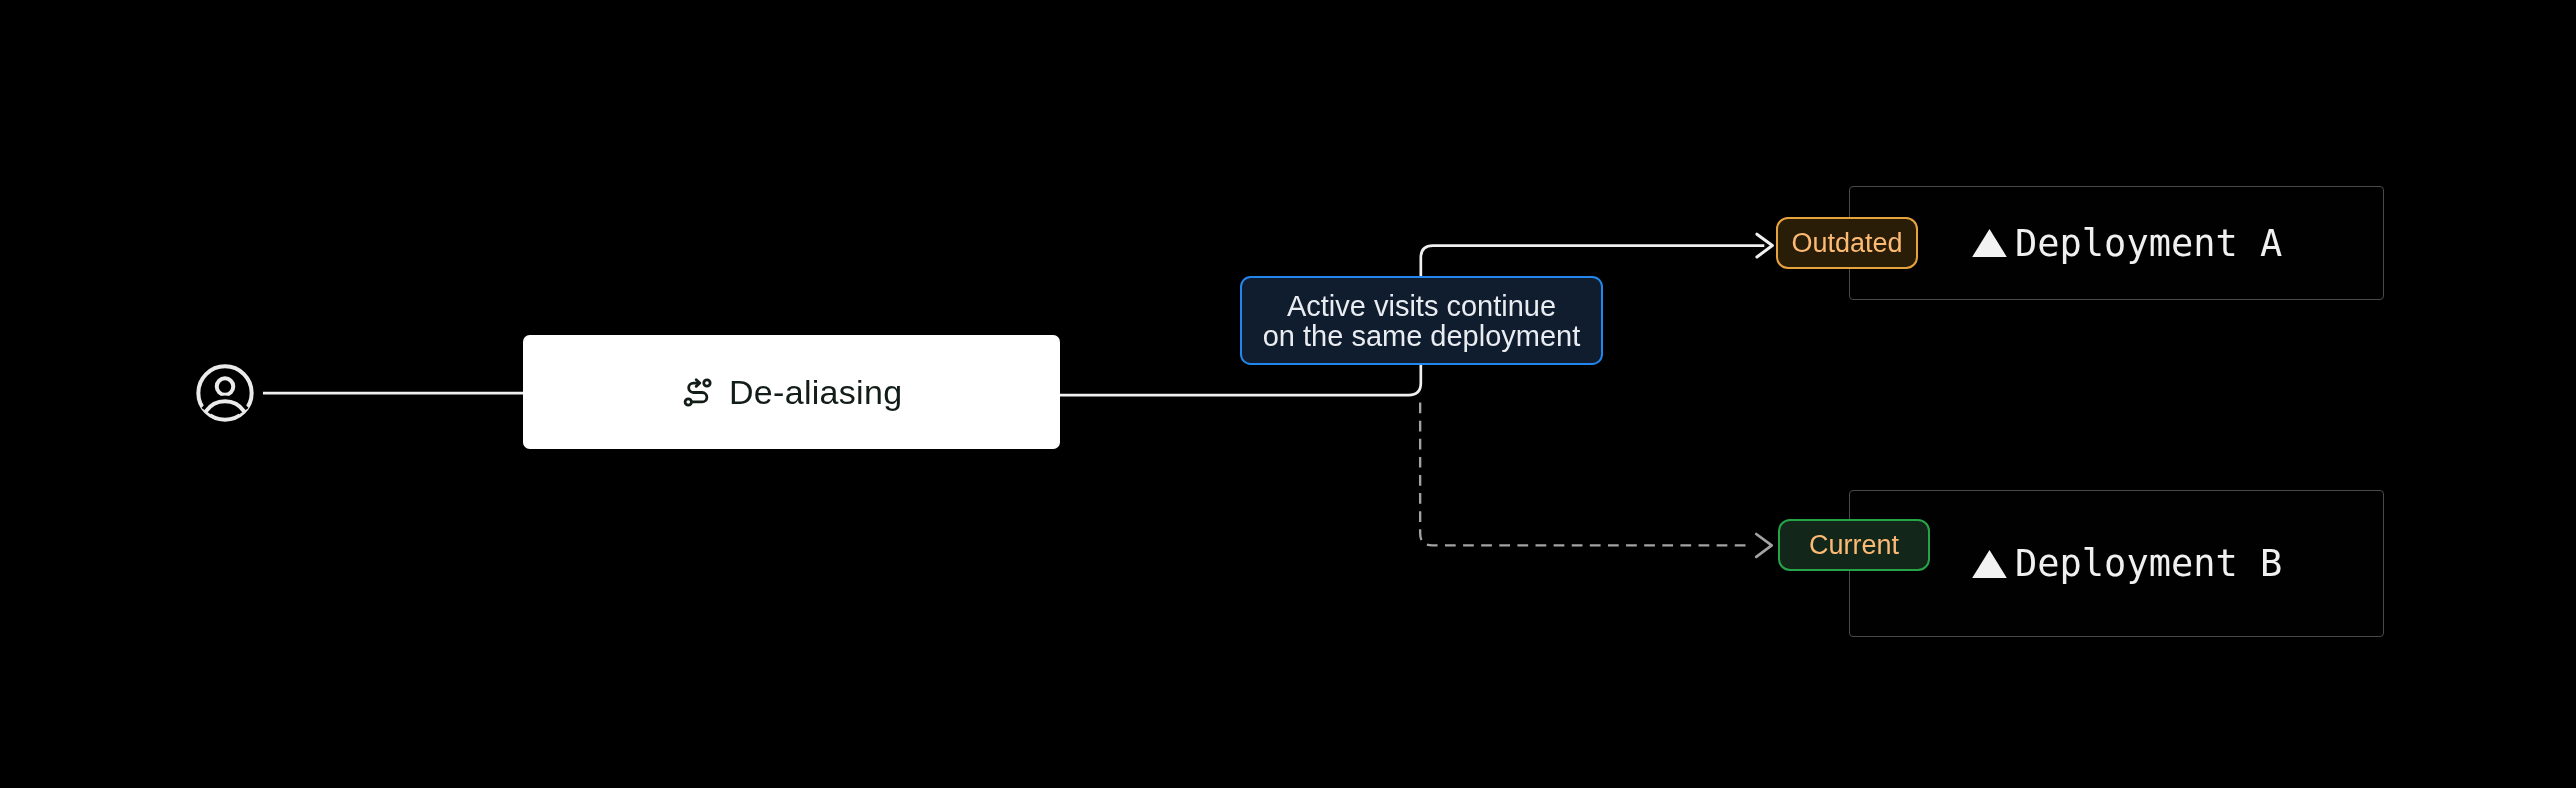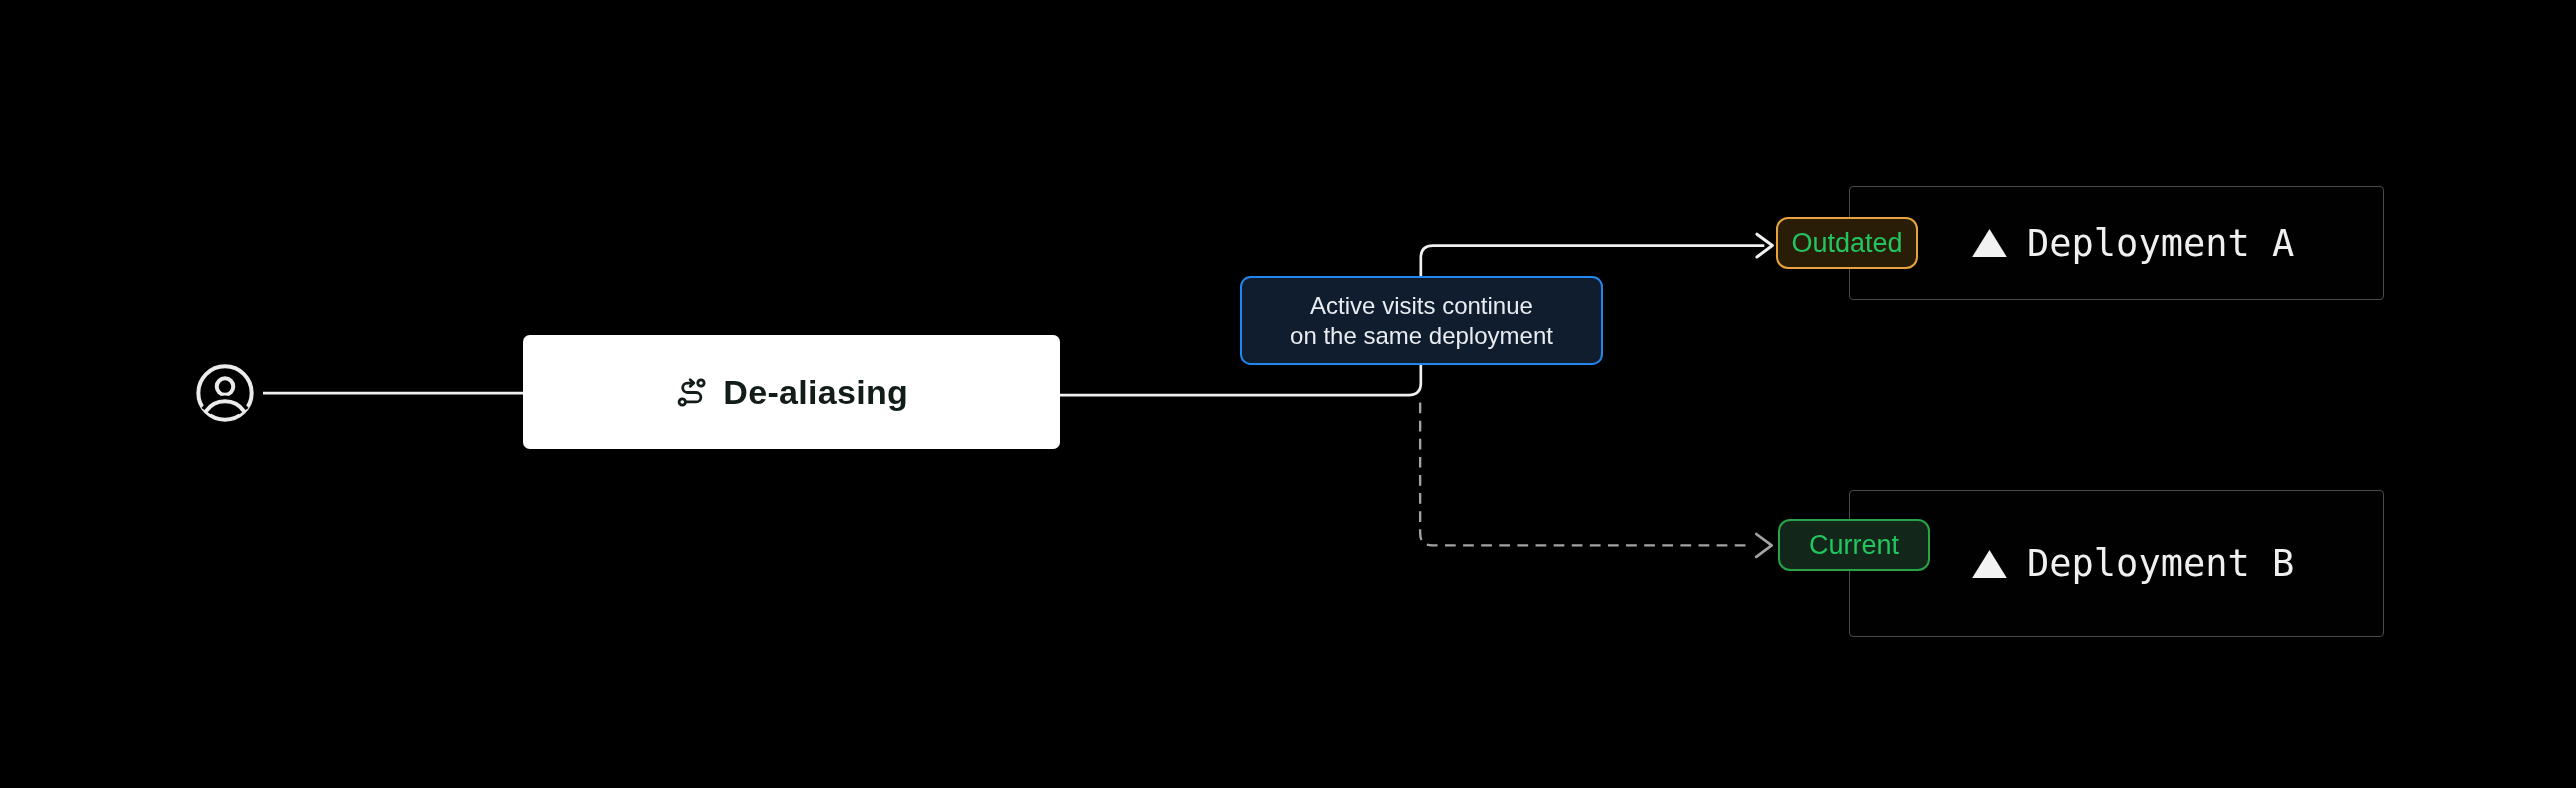--- a/index.html
+++ b/index.html
@@ -39,21 +39,21 @@
     background: #ffffff;
     border-radius: 6.7px;
     display: flex;
     align-items: center;
     justify-content: center;
     gap: 13.4px;
     z-index: 2;
   }
   .process-node .label {
     font-size: 34px;
-    font-weight: 700;
+    font-weight: 400;
     color: #131d17;
     letter-spacing: 0.3px;
   }
   .route-icon { width: 35px; height: 35px; }
 
   
   .tooltip {
     position: absolute;
     left: 1240px; top: 276px;
     width: 363px; height: 89px;
@@ -61,21 +61,21 @@
     background: #101d2f;
     border: 2px solid #2187ef;
     border-radius: 10.7px;
     display: flex;
     flex-direction: column;
     align-items: center;
     justify-content: center;
     z-index: 3;
   }
   .tooltip .tip-line {
-    font-size: 24px;
+    font-size: 29px;
     line-height: 30px;
     color: #e9ecf0;
     white-space: nowrap;
   }
 
   
   .deployment-box {
     position: absolute;
     left: 1849px;
     width: 535px;
@@ -88,38 +88,38 @@
     z-index: 2;
   }
   #deployment-a { top: 186px; height: 114px; }
   #deployment-b { top: 490px; height: 147px; }
   .deployment-box .tri {
     margin-left: 122px;
     width: 35px; height: 28px;
     flex: 0 0 auto;
   }
   .deployment-box .dep-label {
-    margin-left: 20px;
+    margin-left: 8px;
     font-family: "DejaVu Sans Mono", "Liberation Mono", monospace;
     font-size: 37px;
     color: #f0f0f0;
     white-space: nowrap;
   }
 
   
   .badge {
     position: absolute;
     box-sizing: border-box;
     height: 52px;
     border-radius: 12px;
     display: flex;
     align-items: center;
     justify-content: center;
     font-size: 27px;
-    color: #22c55e;
+    color: #fdba74;
     z-index: 4;
     white-space: nowrap;
   }
   #badge-outdated {
     left: 1776px; top: 217px; width: 142px;
     background: #2a1d07;
     border: 2px solid #e7a33c;
   }
   #badge-current {
     left: 1778px; top: 519px; width: 152px;

